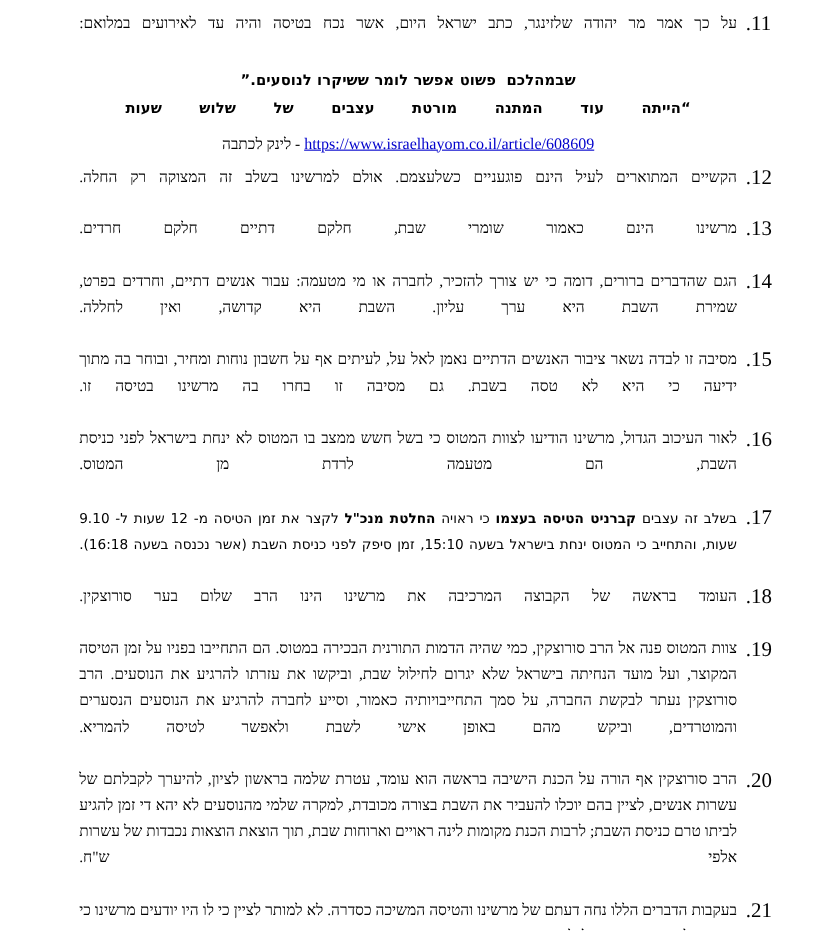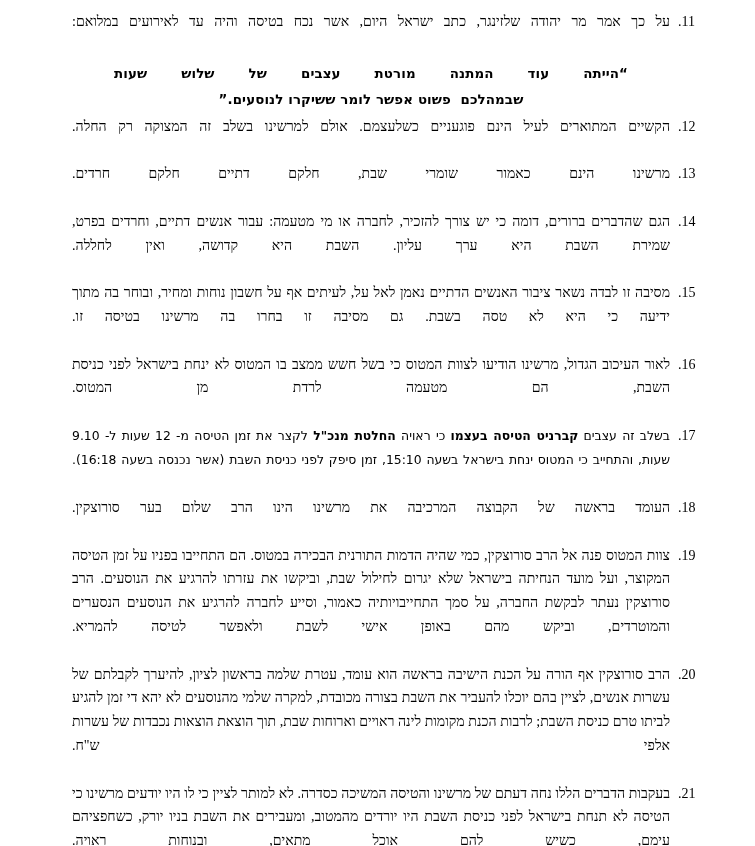--- a/index.html
+++ b/index.html
@@ -38,21 +38,21 @@
     text-align: justify;
     text-justify: inter-word;
     direction: rtl;
   }
   .clause-num {
     position: absolute;
     right: -46px;
     top: 0;
     width: 38px;
     text-align: left;
-    font-size: 14px;
+    font-size: 19px;
     line-height: 23.8px;
     direction: ltr;
     unicode-bidi: isolate;
     font-family: "Liberation Serif", "DejaVu Serif", serif;
     white-space: nowrap;
   }
   .clause-text {
     display: block;
     text-align: justify;
   }
@@ -125,24 +125,29 @@
 
 <div class="page">
   <div class="doc-body">
 
     <div class="clause">
       <span class="clause-num">.11</span>
       <span class="clause-text">על כך אמר מר יהודה שלזינגר, כתב ישראל היום, אשר נכח בטיסה והיה עד לאירועים במלואם:</span>
     </div>
 
     <div class="quote-block">
+      <span class="quote-line">שבמהלכם  פשוט אפשר לומר ששיקרו לנוסעים.”</span>
       <span class="quote-line spread">“הייתה עוד המתנה מורטת עצבים של שלוש שעות</span>
-      <span class="quote-line">שבמהלכם  פשוט אפשר לומר ששיקרו לנוסעים.”</span>
     </div>
 
+    <div class="link-line">
+      <span class="link-url">https://www.israelhayom.co.il/article/608609</span>
+      <span class="link-dash">-</span>
+      <span class="link-label">לינק לכתבה</span>
+    </div>
 
     <div class="clause">
       <span class="clause-num">.12</span>
       <span class="clause-text">הקשיים המתוארים לעיל הינם פוגעניים כשלעצמם. אולם למרשינו בשלב זה המצוקה רק החלה.</span>
     </div>
 
     <div class="clause">
       <span class="clause-num">.13</span>
       <span class="clause-text">מרשינו הינם כאמור שומרי שבת, חלקם דתיים חלקם חרדים.</span>
     </div>

